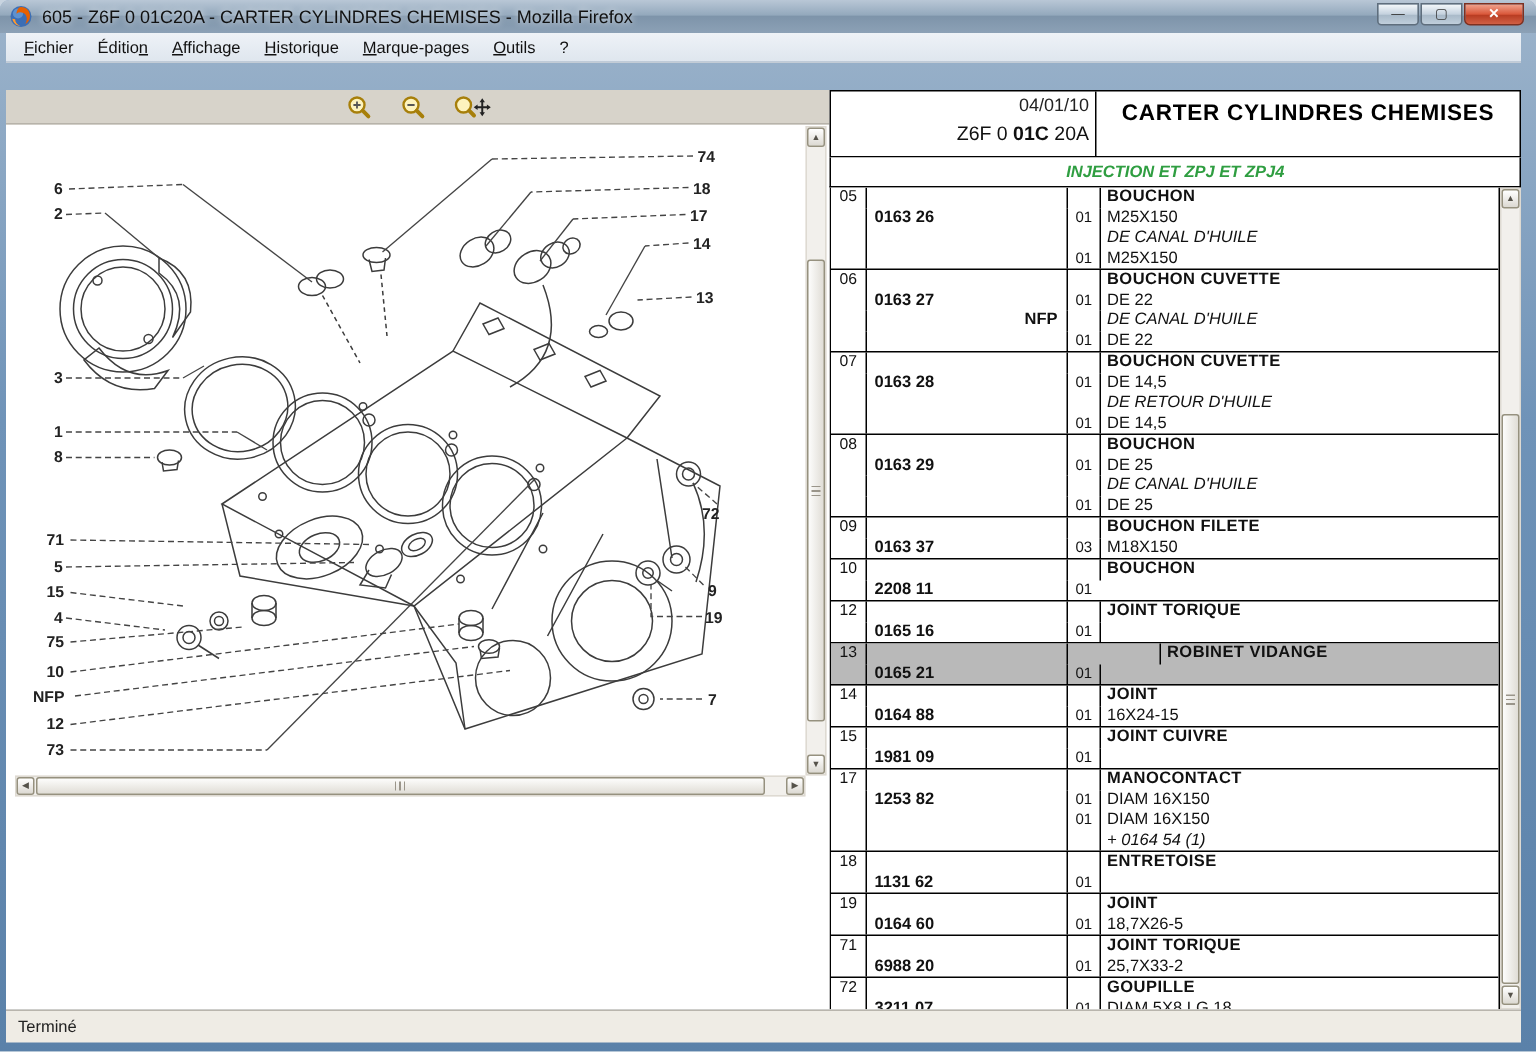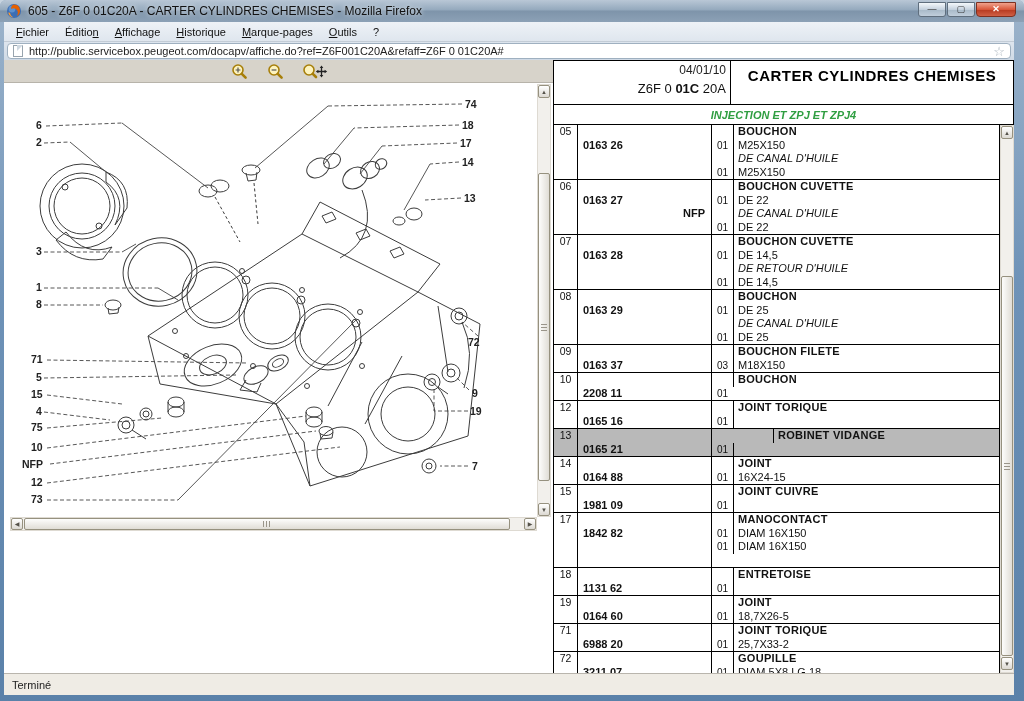--- a/index.html
+++ b/index.html
@@ -105,27 +105,20 @@
   <div class="menubar" id="menubar">
       <div class="menuitem"><u>F</u>ichier</div>
       <div class="menuitem">Éditio<u>n</u></div>
       <div class="menuitem"><u>A</u>ffichage</div>
       <div class="menuitem"><u>H</u>istorique</div>
       <div class="menuitem"><u>M</u>arque-pages</div>
       <div class="menuitem"><u>O</u>utils</div>
       <div class="menuitem">?</div>
     </div>
 
-  <div class="urlrow">
-    <div class="urlfield">
-      <span class="pageicon"></span>
-      <span class="urltext">http://public.servicebox.peugeot.com/docapv/affiche.do?ref=Z6F001C20A&amp;refaff=Z6F 0 01C20A#</span>
-      <span class="star">☆</span>
-    </div>
-  </div>
 
   <div class="content">
 
     <div class="leftpane">
       <div class="zoombar">
         <div class="zbtn">
           <svg width="18" height="17" viewBox="0 0 18 17">
             <circle cx="7" cy="7" r="5" fill="#fdf3be" stroke="#a77f0a" stroke-width="1.6"></circle>
             <path d="M4.6,7 h4.8 M7,4.6 v4.8" stroke="#555" stroke-width="1.2"></path>
             <line x1="10.8" y1="10.8" x2="14.6" y2="14.6" stroke="#a77f0a" stroke-width="2.6" stroke-linecap="round"></line>
@@ -459,30 +452,31 @@
               <div class="c c2" style="grid-row: 2;">1981 09</div>
               <div class="c c3" style="grid-row: 2;">01</div>
               <div class="c c4" style="grid-row: 2;"></div>
             </div>
             <div class="prow" style="grid-template-rows: repeat(4, 13.5px);">
               <div class="c c1" style="grid-row: 1;">17</div>
               <div class="c c2" style="grid-row: 1;"></div>
               <div class="c c3" style="grid-row: 1;"></div>
               <div class="c c4 bold" style="grid-row: 1;">MANOCONTACT</div>
               <div class="c c1" style="grid-row: 2;"></div>
-              <div class="c c2" style="grid-row: 2;">1842 82</div>
+              <div class="c c2" style="grid-row: 2;">1253 82</div>
               <div class="c c3" style="grid-row: 2;">01</div>
               <div class="c c4" style="grid-row: 2;">DIAM 16X150</div>
               <div class="c c1" style="grid-row: 3;"></div>
               <div class="c c2" style="grid-row: 3;"></div>
               <div class="c c3" style="grid-row: 3;">01</div>
               <div class="c c4" style="grid-row: 3;">DIAM 16X150</div>
               <div class="c c1" style="grid-row: 4;"></div>
               <div class="c c2" style="grid-row: 4;"></div>
               <div class="c c3" style="grid-row: 4;"></div>
+              <div class="c c4 ital" style="grid-row: 4;">+ 0164 54 (1)</div>
             </div>
             <div class="prow" style="grid-template-rows: repeat(2, 13.5px);">
               <div class="c c1" style="grid-row: 1;">18</div>
               <div class="c c2" style="grid-row: 1;"></div>
               <div class="c c3" style="grid-row: 1;"></div>
               <div class="c c4 bold" style="grid-row: 1;">ENTRETOISE</div>
               <div class="c c1" style="grid-row: 2;"></div>
               <div class="c c2" style="grid-row: 2;">1131 62</div>
               <div class="c c3" style="grid-row: 2;">01</div>
               <div class="c c4" style="grid-row: 2;"></div>

